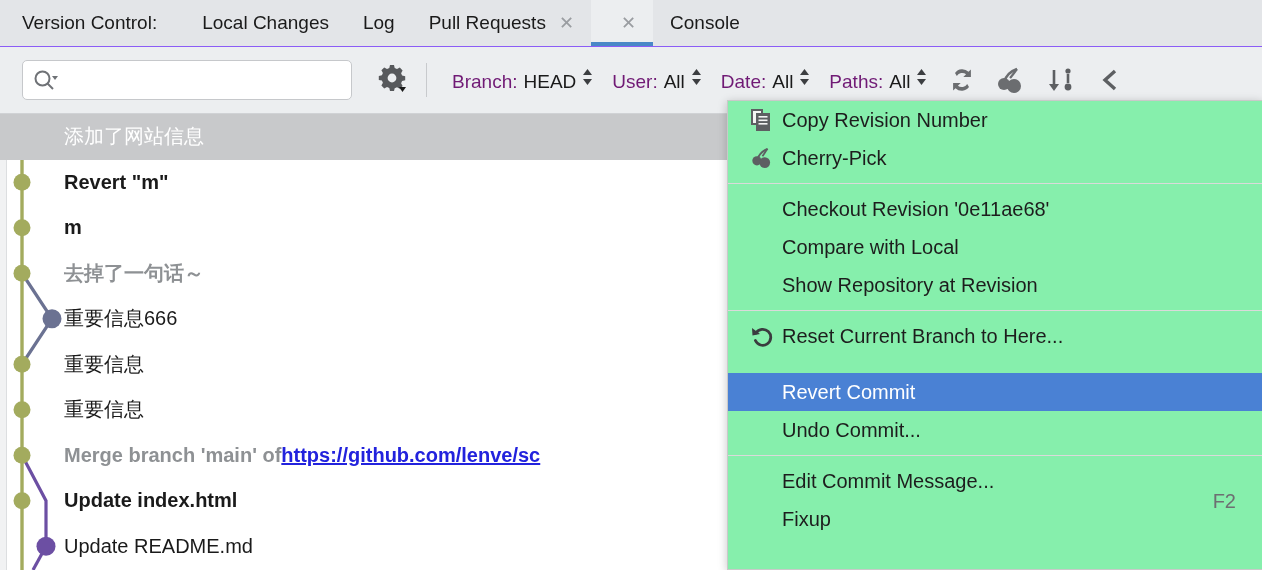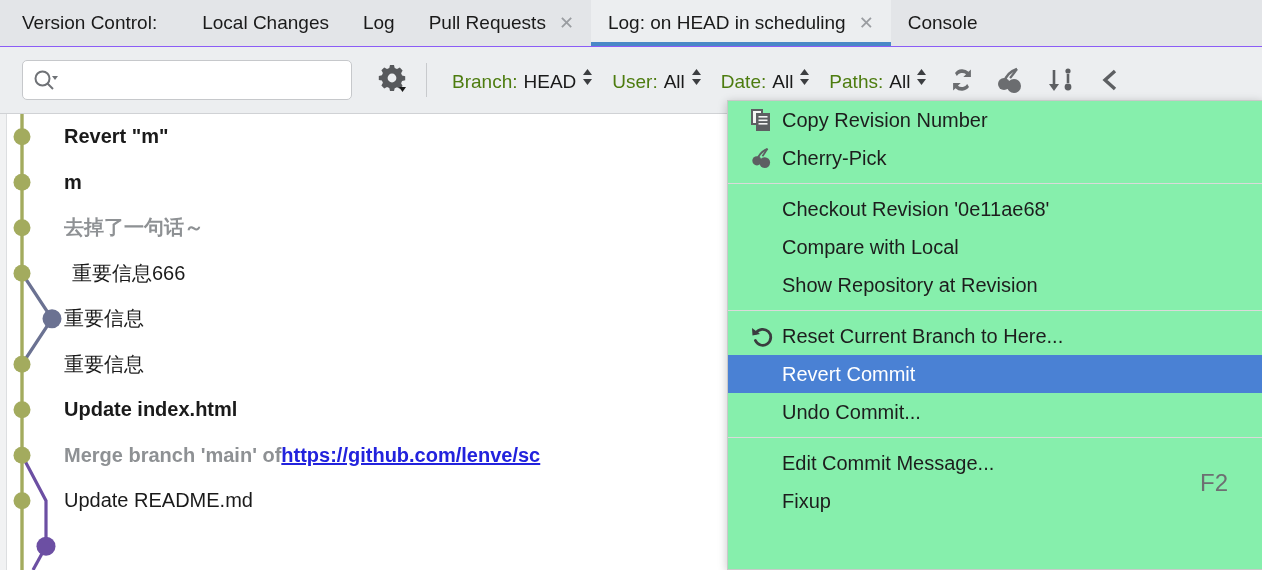--- a/index.html
+++ b/index.html
@@ -77,21 +77,21 @@
     display: flex; align-items: center; justify-content: center;
     margin-left: 18px;
   }
   .filters { display: flex; align-items: center; gap: 0; margin-left: 4px; }
   .filter {
     display: flex; align-items: baseline;
     font-size: 19px;
     padding: 0 9px;
     white-space: nowrap;
   }
-  .filter .f-name { color: #4d7c0f; }
+  .filter .f-name { color: #701a75; }
   .filter .f-val { color: #1a1a1a; margin-left: 6px; }
   .updown { margin-left: 5px; position: relative; top: -1px; }
   .tb-icons { display: flex; align-items: center; margin-left: 10px; gap: 18px; }
   .tb-icon { display: flex; align-items: center; justify-content: center; }
 
   
   .loglist {
     position: absolute; left: 0; top: 114px;
     width: 1262px; height: 456px;
     background: #ffffff;
@@ -141,22 +141,22 @@
     color: #1d1d1d;
     white-space: nowrap;
     cursor: default;
   }
   .mi .mi-ico {
     width: 32px; min-width: 32px;
     display: flex; align-items: center;
   }
   .mi .mi-ico.empty { width: 32px; }
   .mi .mi-label { flex: 1; }
-  .mi .mi-key { color: #6d6f72; font-size: 24px; padding-right: 34px; margin-top: 40px; }
-  .mi.highlight { background: #4a81d4; }
+  .mi .mi-key { color: #6d6f72; font-size: 20px; padding-right: 26px; margin-top: 40px; }
+  .mi.highlight { background: #4a81d4; margin-top: 18px; }
   .mi.highlight .mi-label { color: #ffffff; }
   .msep { height: 1px; background: #dadada; margin: 6px 0; }
 </style>
 </head>
 <body>
 
 <div id="app">
 
   <div class="tabbar">
     <div class="vc-label">Version Control:</div>
@@ -165,21 +165,20 @@
           <span class="tab-label">Local Changes</span>
         </div>
         <div class="tab">
           <span class="tab-label">Log</span>
         </div>
         <div class="tab">
           <span class="tab-label">Pull Requests</span>
           <span class="tab-close">✕</span>
         </div>
         <div class="tab active">
-          <span class="tab-label">Log: on HEAD in scheduling</span>
           <span class="tab-close">✕</span>
         </div>
         <div class="tab">
           <span class="tab-label">Console</span>
         </div>
       </div>
   </div>
 
   <div class="toolbar">
 
@@ -286,44 +285,47 @@
         <circle cx="22" cy="159.25" r="8.5" fill="#a3ab5e"></circle>
         <circle cx="22" cy="250.25" r="8.5" fill="#a3ab5e"></circle>
         <circle cx="22" cy="295.75" r="8.5" fill="#a3ab5e"></circle>
         <circle cx="22" cy="341.25" r="8.5" fill="#a3ab5e"></circle>
         <circle cx="22" cy="386.75" r="8.5" fill="#a3ab5e"></circle>
         <circle cx="52" cy="204.75" r="9.5" fill="#6b7292"></circle>
         <circle cx="46" cy="432.25" r="9.5" fill="#6c4fa3"></circle>
       </svg>
 
     <div class="rows" id="rows-host">
+        <div class="row selected" style="height: 45.5px;">
+          <span class="subj">添加了网站信息</span>
+        </div>
         <div class="row" style="height: 45.5px;">
           <span class="subj bold">Revert "m"</span>
         </div>
         <div class="row" style="height: 45.5px;">
           <span class="subj bold">m</span>
         </div>
         <div class="row" style="height: 45.5px;">
           <span class="subj muted">去掉了一句话～</span>
         </div>
-        <div class="row" style="height: 45.5px; margin-left: 8px;">
+        <div class="row" style="height: 45.5px;">
           <span class="subj">重要信息666</span>
         </div>
         <div class="row" style="height: 45.5px;">
           <span class="subj">重要信息</span>
         </div>
         <div class="row" style="height: 45.5px;">
           <span class="subj">重要信息</span>
-        </div>
-        <div class="row" style="height: 45.5px;">
-          <span class="subj bold">Update index.html</span>
         </div>
         <div class="row" style="height: 45.5px;">
           <span class="subj muted">Merge branch 'main' of </span>
           <span class="link">https://github.com/lenve/sc</span>
+        </div>
+        <div class="row" style="height: 45.5px;">
+          <span class="subj bold">Update index.html</span>
         </div>
         <div class="row" style="height: 45.5px;">
           <span class="subj">Update README.md</span>
         </div>
       </div>
   </div>
 
   <div class="ctxmenu" id="ctx-host">
       <div class="mi">
         <span class="mi-ico">

